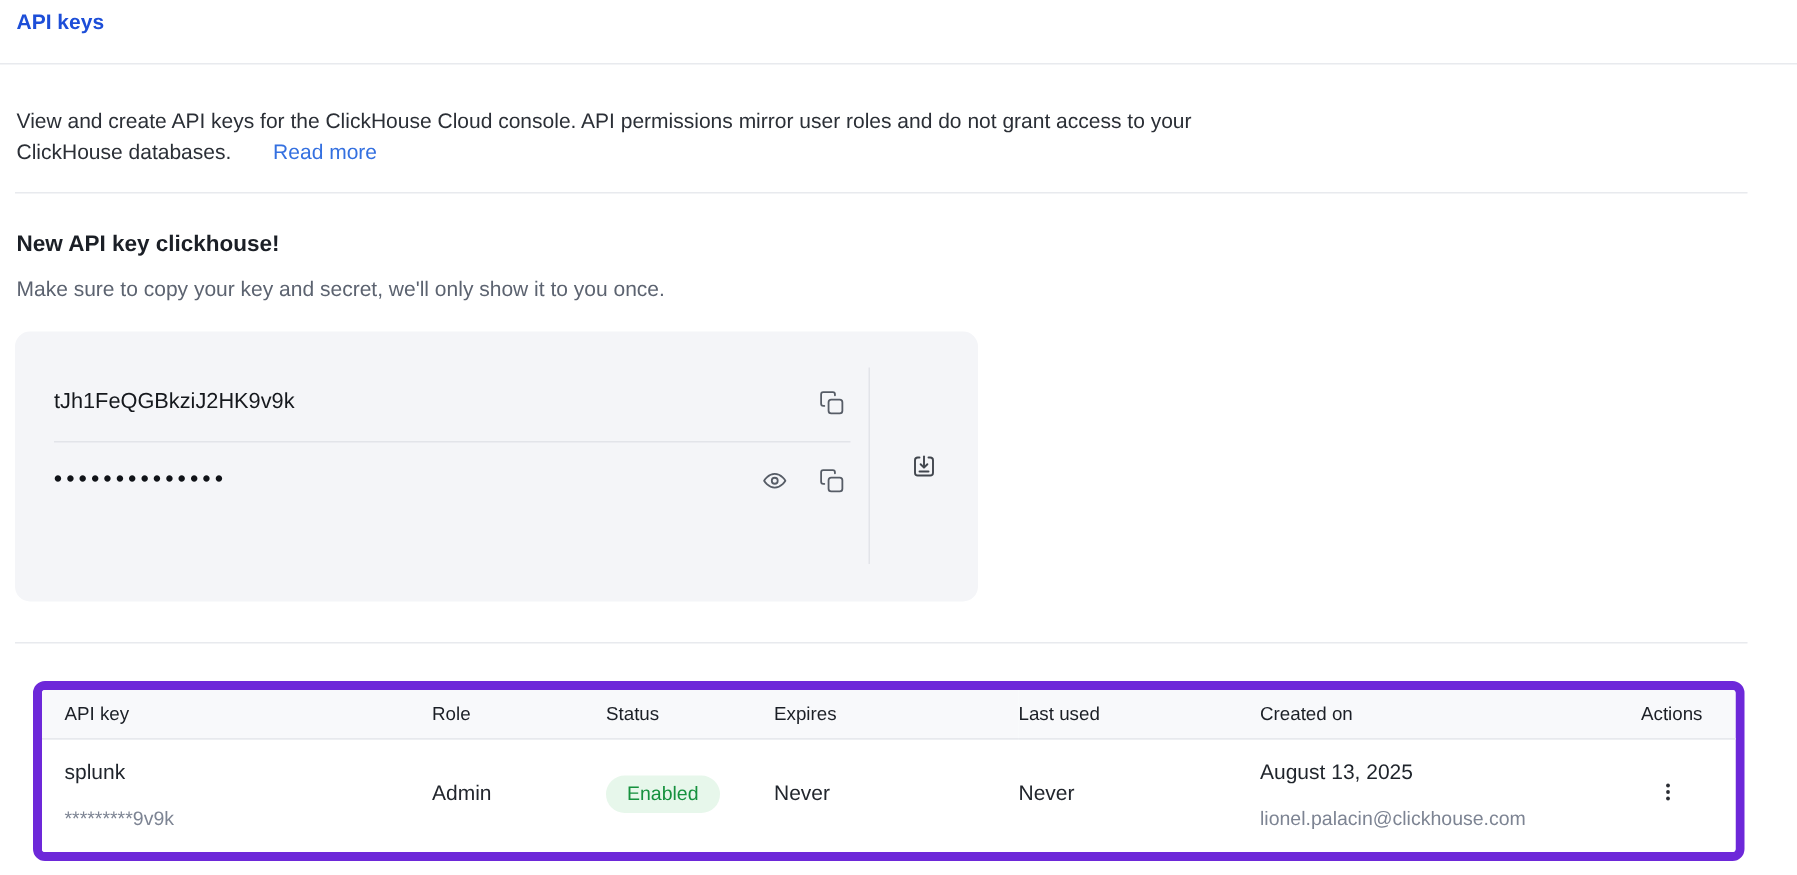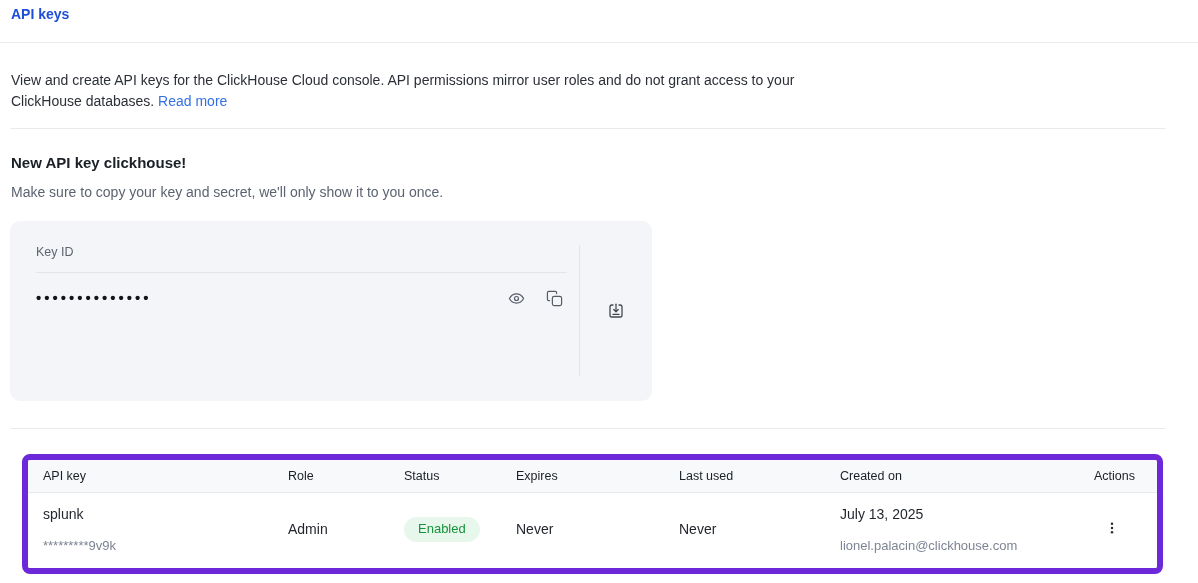--- a/index.html
+++ b/index.html
@@ -16,21 +16,21 @@
     font-size: 14px; font-weight: 700; line-height: 15px;
     color: #1d4ed8;
   }
   .divider { border: none; border-top: 1px solid #e8eaee; margin: 0; }
   .divider-full { margin-top: 20px; width: 1198px; }
   .divider-inset { margin-left: 10px; width: 1155px; }
   .desc {
     margin: 27px 0 0 11px; max-width: 814px;
     font-size: 14px; line-height: 21px; color: #2b2f36;
   }
-  .read-more { color: #3470e0; text-decoration: none; cursor: pointer; }
+  .read-more { color: #3470e0; text-decoration: none; cursor: pointer; margin-left: 24px; }
   .divider-2 { margin-top: 16px; }
   .banner-title {
     margin: 25px 0 0 11px;
     font-size: 15px; font-weight: 700; color: #1b1f26; line-height: 17px;
   }
   .banner-sub {
     margin: 13px 0 0 11px;
     font-size: 14px; color: #5c6370; line-height: 16px;
   }
   .key-card {
@@ -129,21 +129,31 @@
 <hr class="divider divider-full">
 
 <p class="desc"><span>View and create API keys for the ClickHouse Cloud console. API permissions mirror user roles and do not grant access to your ClickHouse databases.</span> <a class="read-more">Read more</a></p>
 <hr class="divider divider-inset divider-2">
 
 <div class="banner-title">New API key clickhouse!</div>
 <div class="banner-sub">Make sure to copy your key and secret, we'll only show it to you once.</div>
 
 <div class="key-card">
   <div class="key-card-main">
-    <div class="field-label">Key ID</div>
+    <div class="field-row">
+      <div class="field-value">tJh1FeQGBkziJ2HK9v9k</div>
+      <button class="icon-btn">
+        <span>
+          <svg width="17" height="17" viewBox="0 0 24 24" fill="none" stroke="currentColor" stroke-width="1.7" stroke-linecap="round" stroke-linejoin="round">
+              <rect x="9" y="9" width="13" height="13" rx="2.5"></rect>
+              <path d="M5 15H4a2 2 0 0 1-2-2V4a2 2 0 0 1 2-2h9a2 2 0 0 1 2 2v1"></path>
+            </svg>
+        </span>
+      </button>
+    </div>
     <hr class="card-hr">
     <div class="field-row">
       <div class="field-value masked">••••••••••••••</div>
       <button class="icon-btn">
         <span>
           <svg width="17" height="17" viewBox="0 0 24 24" fill="none" stroke="currentColor" stroke-width="1.7" stroke-linecap="round" stroke-linejoin="round">
               <path d="M2 12s3.5-6.5 10-6.5S22 12 22 12s-3.5 6.5-10 6.5S2 12 2 12z"></path>
               <circle cx="12" cy="12" r="2.8"></circle>
             </svg>
         </span>
@@ -209,21 +219,21 @@
         <td>
           <span class="status-badge">Enabled</span>
         </td>
         <td>
           <span class="cell-plain">Never</span>
         </td>
         <td>
           <span class="cell-plain">Never</span>
         </td>
         <td>
-          <div class="cell-primary">July 13, 2025</div>
+          <div class="cell-primary">August 13, 2025</div>
           <div class="cell-secondary">lionel.palacin@clickhouse.com</div>
         </td>
         <td>
           <button class="kebab-btn">
             <span>
               <svg width="16" height="16" viewBox="0 0 24 24" fill="currentColor">
                   <circle cx="12" cy="5.5" r="1.9"></circle>
                   <circle cx="12" cy="12" r="1.9"></circle>
                   <circle cx="12" cy="18.5" r="1.9"></circle>
                 </svg>

